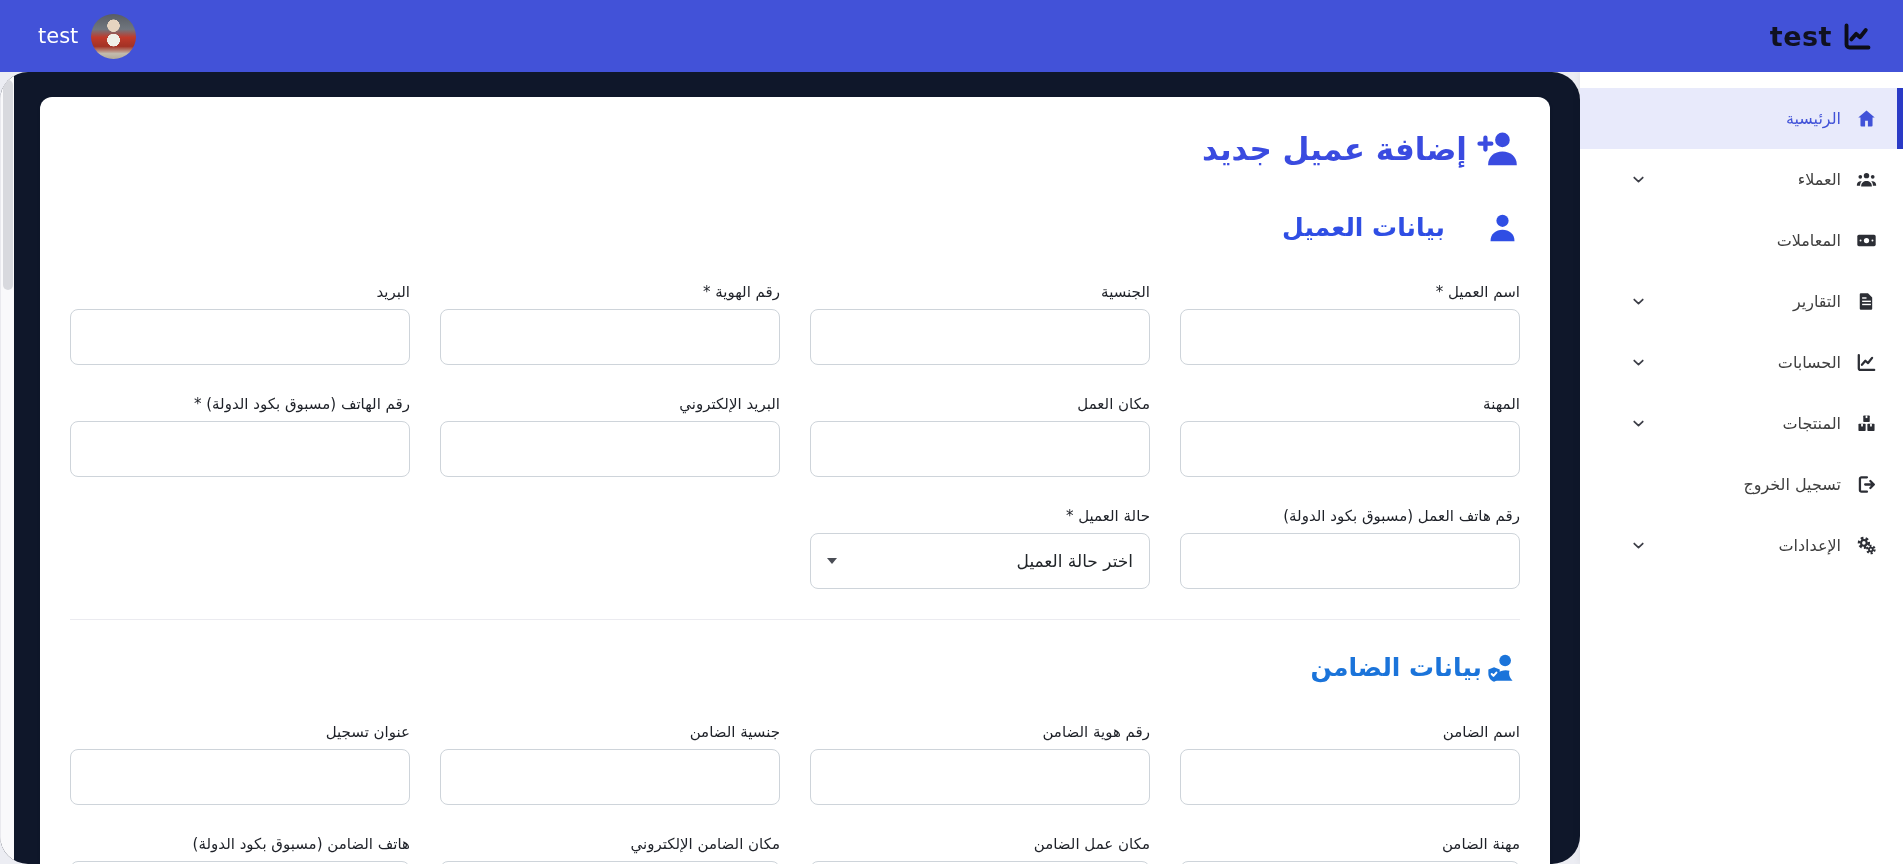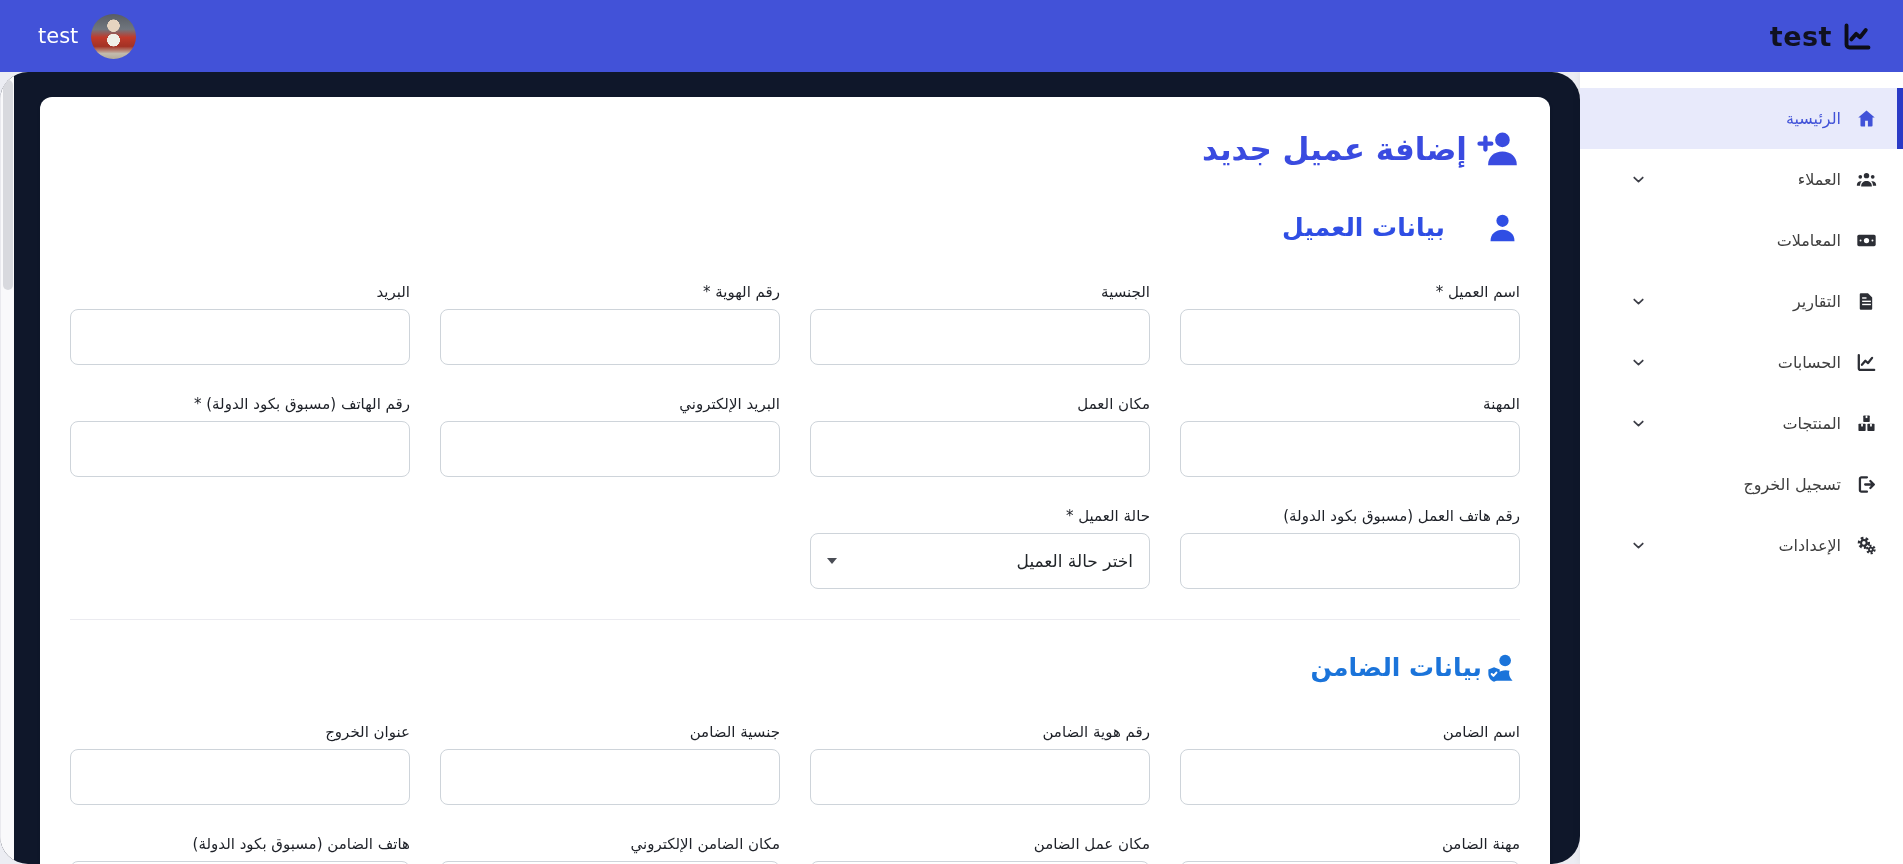--- a/index.html
+++ b/index.html
@@ -317,21 +317,21 @@
           <label>رقم هوية الضامن</label>
           <input class="fcontrol" type="text" style="">
         </div>
 
         <div class="field">
           <label>جنسية الضامن</label>
           <input class="fcontrol" type="text" style="">
         </div>
 
         <div class="field">
-          <label>عنوان الخروج</label>
+          <label>عنوان تسجيل</label>
           <input class="fcontrol" type="text" style="">
         </div>
 
         <div class="field">
           <label>مهنة الضامن</label>
           <input class="fcontrol" type="text" style="">
         </div>
 
         <div class="field">
           <label>مكان عمل الضامن</label>

